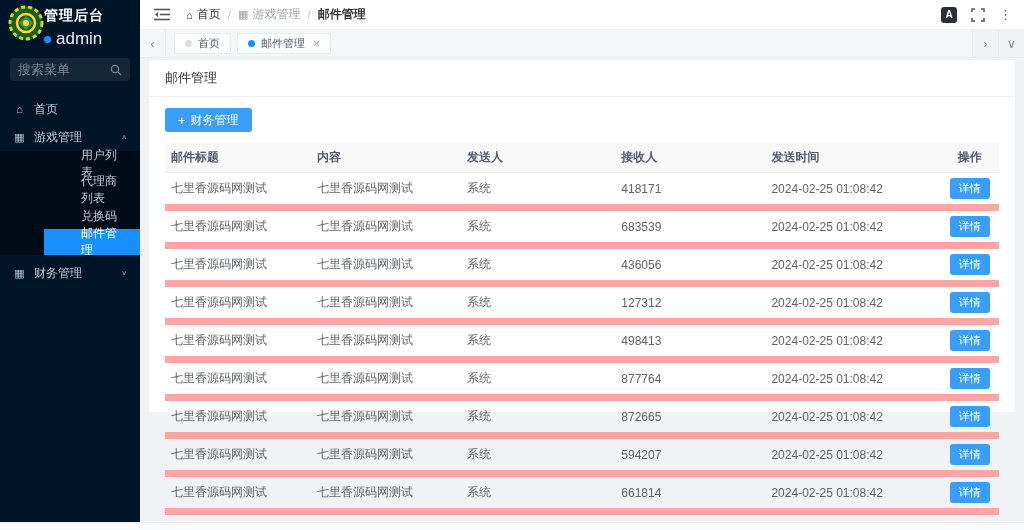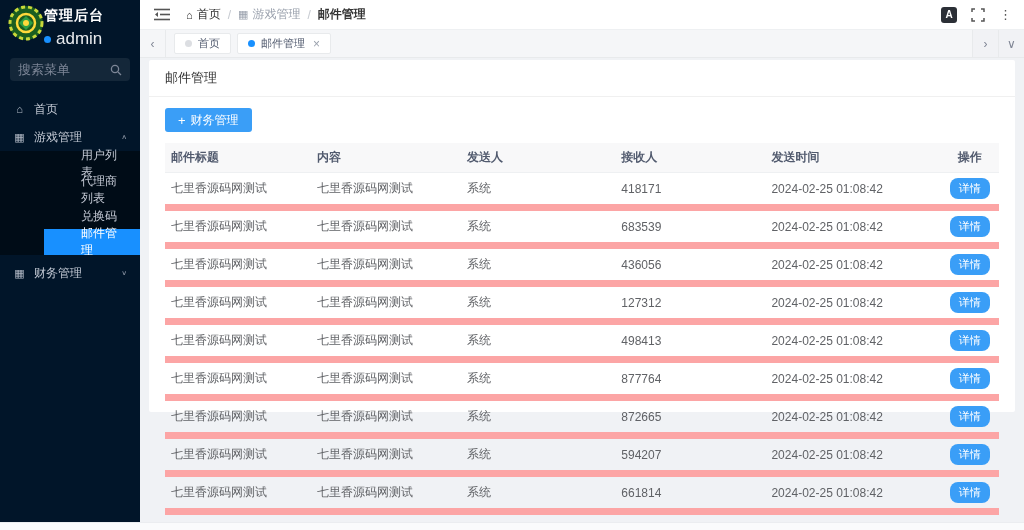--- a/index.html
+++ b/index.html
@@ -57,21 +57,21 @@
   .card { background:#fff; margin:2px 9px 0 9px; height:352px; border-radius:2px; }
   .card-header { padding:9px 16px; font-size:13px; color:#333; border-bottom:1px solid #f0f0f0; }
   .card-body { padding:11px 16px; }
   .send-btn { background:var(--btn-blue,#3a9ef7); color:#fff; border:none; border-radius:3px; height:24px; padding:0 13px; font-size:12px; font-family:inherit; display:inline-flex; align-items:center; gap:5px; cursor:pointer; }
   .send-btn .plus { font-size:13px; }
 
   table.mail-table { width:100%; border-collapse:collapse; margin-top:11px; font-size:12px; color:#606266; }
   .mail-table th { text-align:left; font-weight:bold; color:#515a6e; background:#f8f8f9; padding:6px 6px; border-bottom:1px solid #eef0f2; }
   .mail-table td { padding:5px 6px; border-bottom:7px solid #fca5a5; }
   .mail-table th.op, .mail-table td.op { text-align:center; }
-  .detail-btn { background:var(--btn-blue,#3a9ef7); color:#fff; border:none; border-radius:8px; font-size:11px; padding:3px 9px; font-family:inherit; cursor:pointer; }
+  .detail-btn { background:var(--btn-blue,#3a9ef7); color:#fff; border:none; border-radius:3px; font-size:11px; padding:3px 9px; font-family:inherit; cursor:pointer; }
 
   .footer-strip { position:absolute; left:0; bottom:0; width:100%; height:8px; background:#fafbfc; border-top:1px solid #ebedf0; z-index:4; }
 </style>
 </head>
 <body style="--primary: #1890ff; --btn-blue: #3a9ef7;">
 
 <div class="sidebar">
   <div class="logo-row">
     <svg class="logo" viewBox="0 0 36 36">
       <circle cx="18" cy="18" r="17" fill="#1b5e20"></circle>

